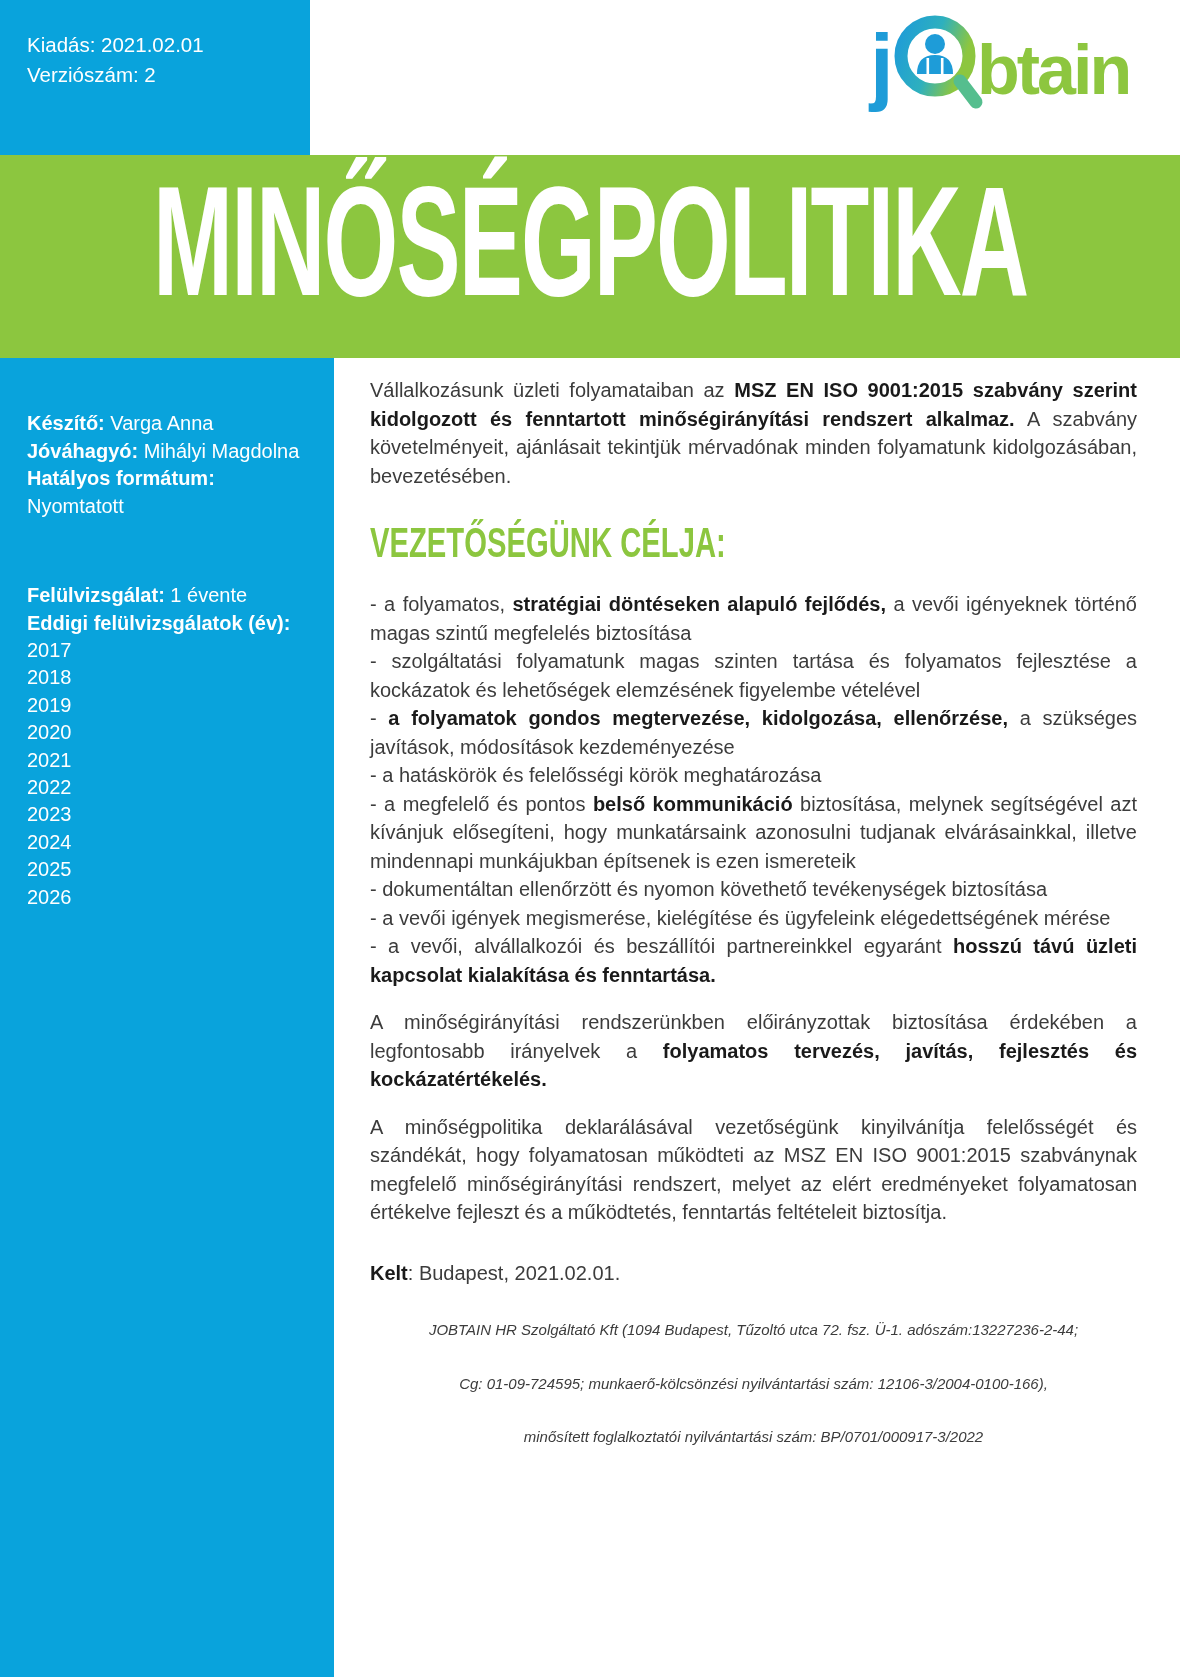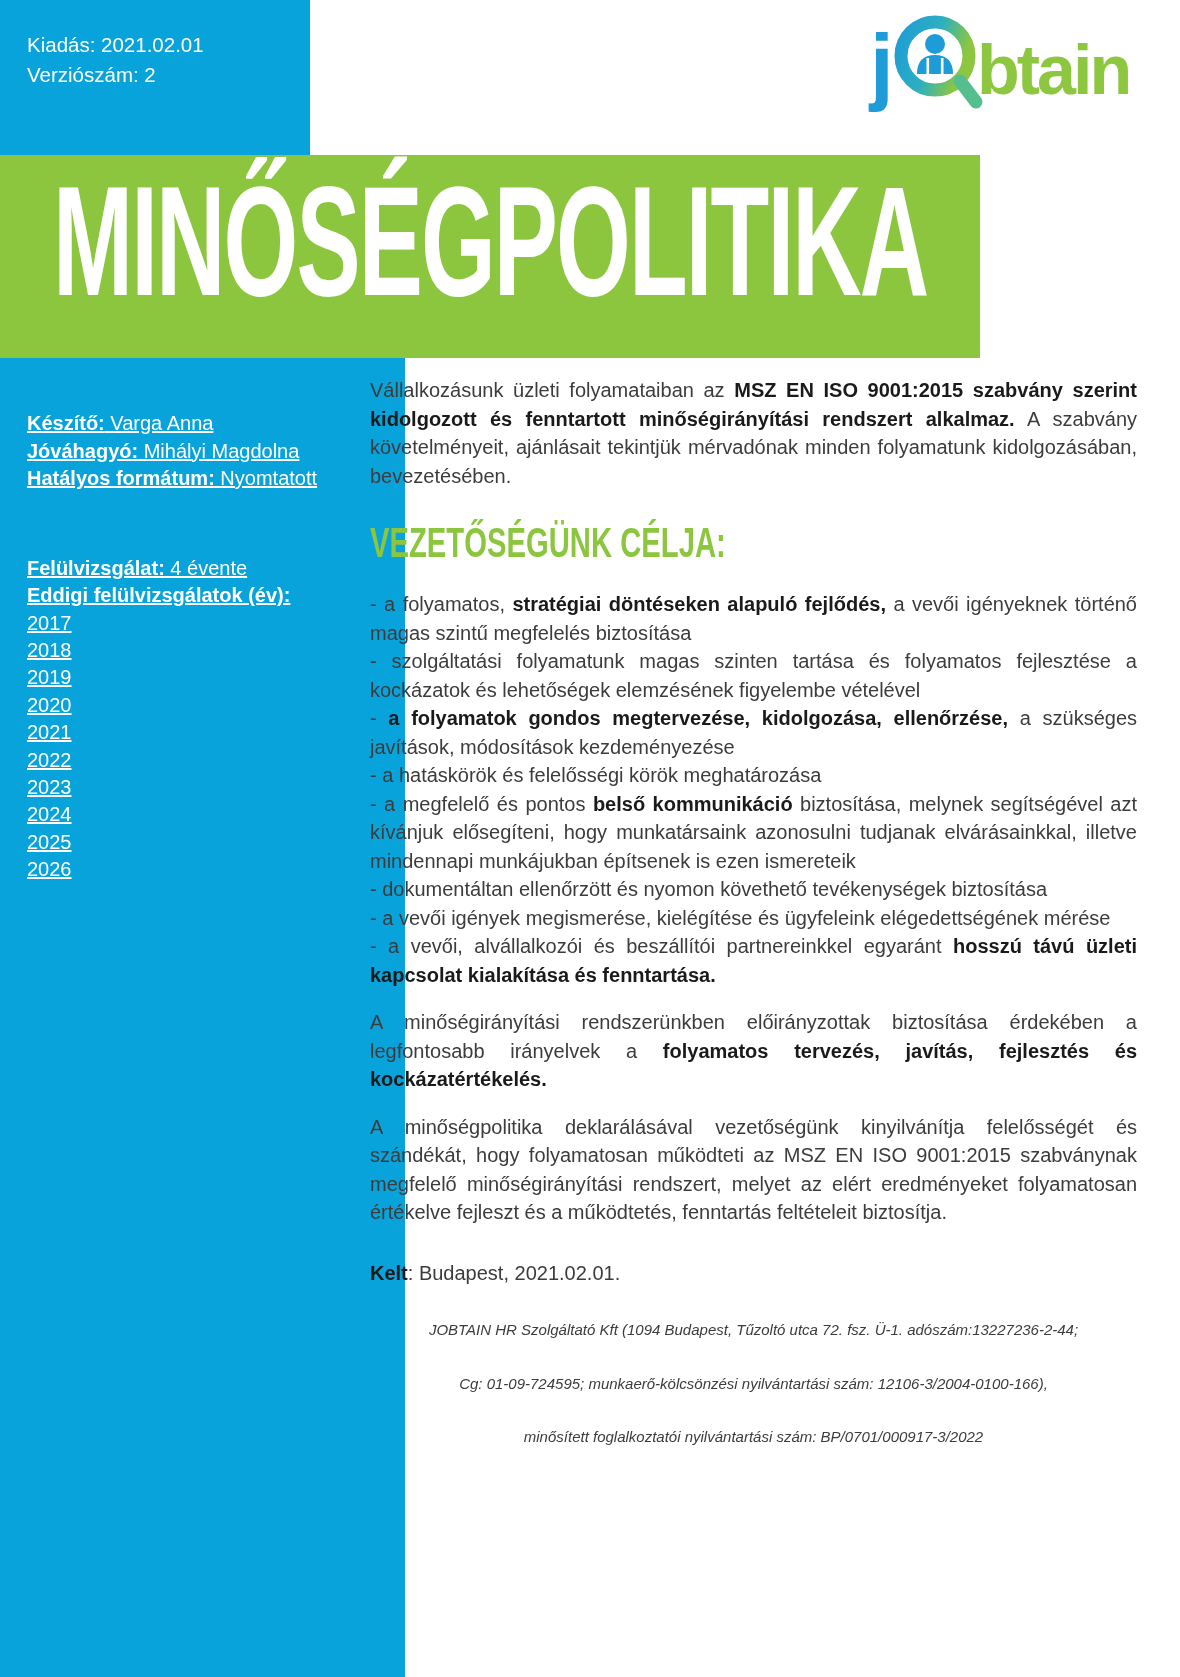--- a/index.html
+++ b/index.html
@@ -30,36 +30,36 @@
   .ring{fill:none;stroke:url(#ringGrad);stroke-width:13px;}
   .gs1{stop-color:var(--logo-blue);}
   .gs2{stop-color:#2EB0BE;}
   .gs3{stop-color:var(--logo-green);}
   .head,.torso{fill:var(--logo-blue);}
   .stripe{fill:#fff;}
   .handle{stroke:var(--handle-green);stroke-width:13px;stroke-linecap:round;}
 
   
   .banner{
-    position:absolute;left:0;top:155px;width:980px;height:203px;
+    position:absolute;left:0;top:155px;width:1180px;height:203px;
     background:var(--green);
     display:flex;align-items:center;justify-content:center;
     padding-bottom:30px;
   }
   .title-scale{
     display:inline-block;color:#fff;font-weight:bold;
     font-size:155px;line-height:1;letter-spacing:-3px;white-space:nowrap;
     transform:scaleX(0.62);transform-origin:center;
   }
 
   
   .sidebar{
-    position:absolute;left:0;top:358px;width:405px;height:1319px;
+    position:absolute;left:0;top:358px;width:334px;height:1319px;
     background:var(--blue);color:#fff;
-    padding:52px 20px 16px 27px;font-size:20px;text-decoration:underline;
+    padding:52px 20px 16px 27px;font-size:20px;
   }
   .sb-row{line-height:27.5px;}
   .sb-lbl{font-weight:bold;}
   .sb-review{margin-top:62px;}
   .year-line{line-height:27.4px;}
 
   
   .main{
     position:absolute;left:370px;top:376px;width:767px;
     color:var(--body-text);font-size:20px;line-height:28.5px;
@@ -113,21 +113,21 @@
     <span class="title-scale">MINŐSÉGPOLITIKA</span>
   </div>
 
   <aside class="sidebar">
     <div>
         <div class="sb-row"><span class="sb-lbl">Készítő:</span><span> Varga Anna</span></div>
         <div class="sb-row"><span class="sb-lbl">Jóváhagyó:</span><span> Mihályi Magdolna</span></div>
         <div class="sb-row"><span class="sb-lbl">Hatályos formátum:</span><span> Nyomtatott</span></div>
       </div>
     <div class="sb-review">
-        <div class="sb-row"><span class="sb-lbl">Felülvizsgálat:</span><span> 4 évente</span></div>
+        <div class="sb-row"><span class="sb-lbl">Felülvizsgálat:</span><span> 1 évente</span></div>
         <div class="sb-row"><span class="sb-lbl">Eddigi felülvizsgálatok (év):</span></div>
       </div>
     <div>
         <div class="year-line">2017</div>
         <div class="year-line">2018</div>
         <div class="year-line">2019</div>
         <div class="year-line">2020</div>
         <div class="year-line">2021</div>
         <div class="year-line">2022</div>
         <div class="year-line">2023</div>

